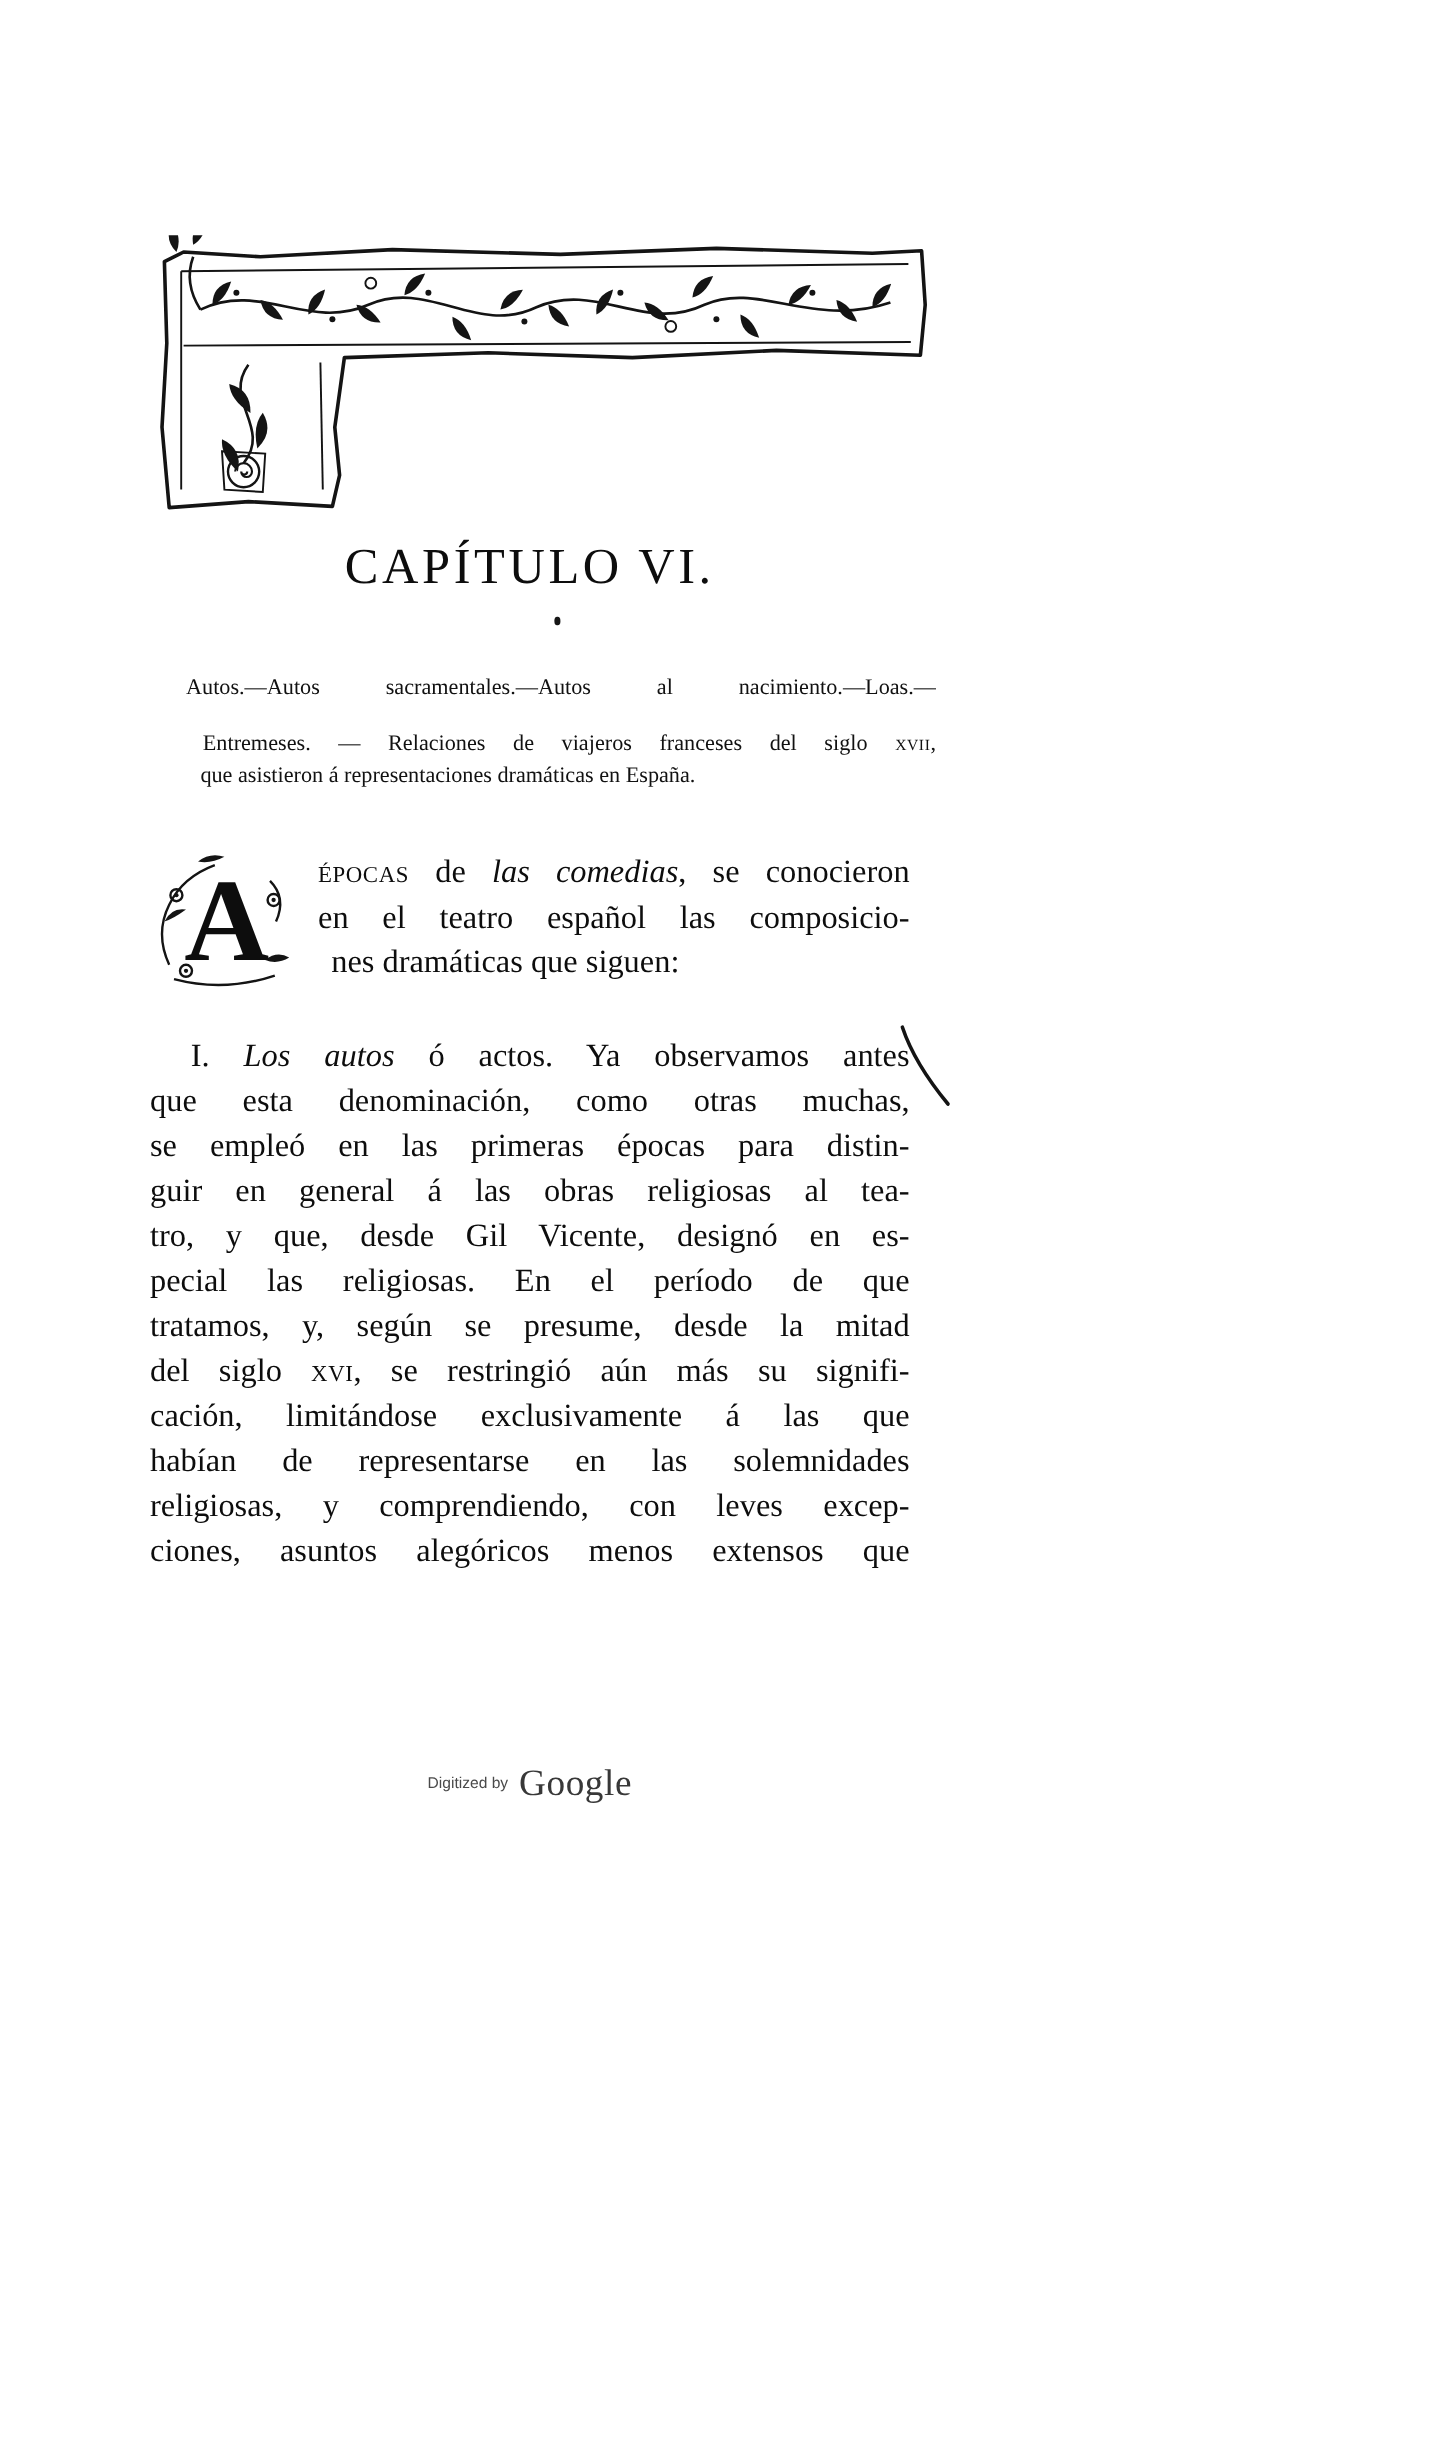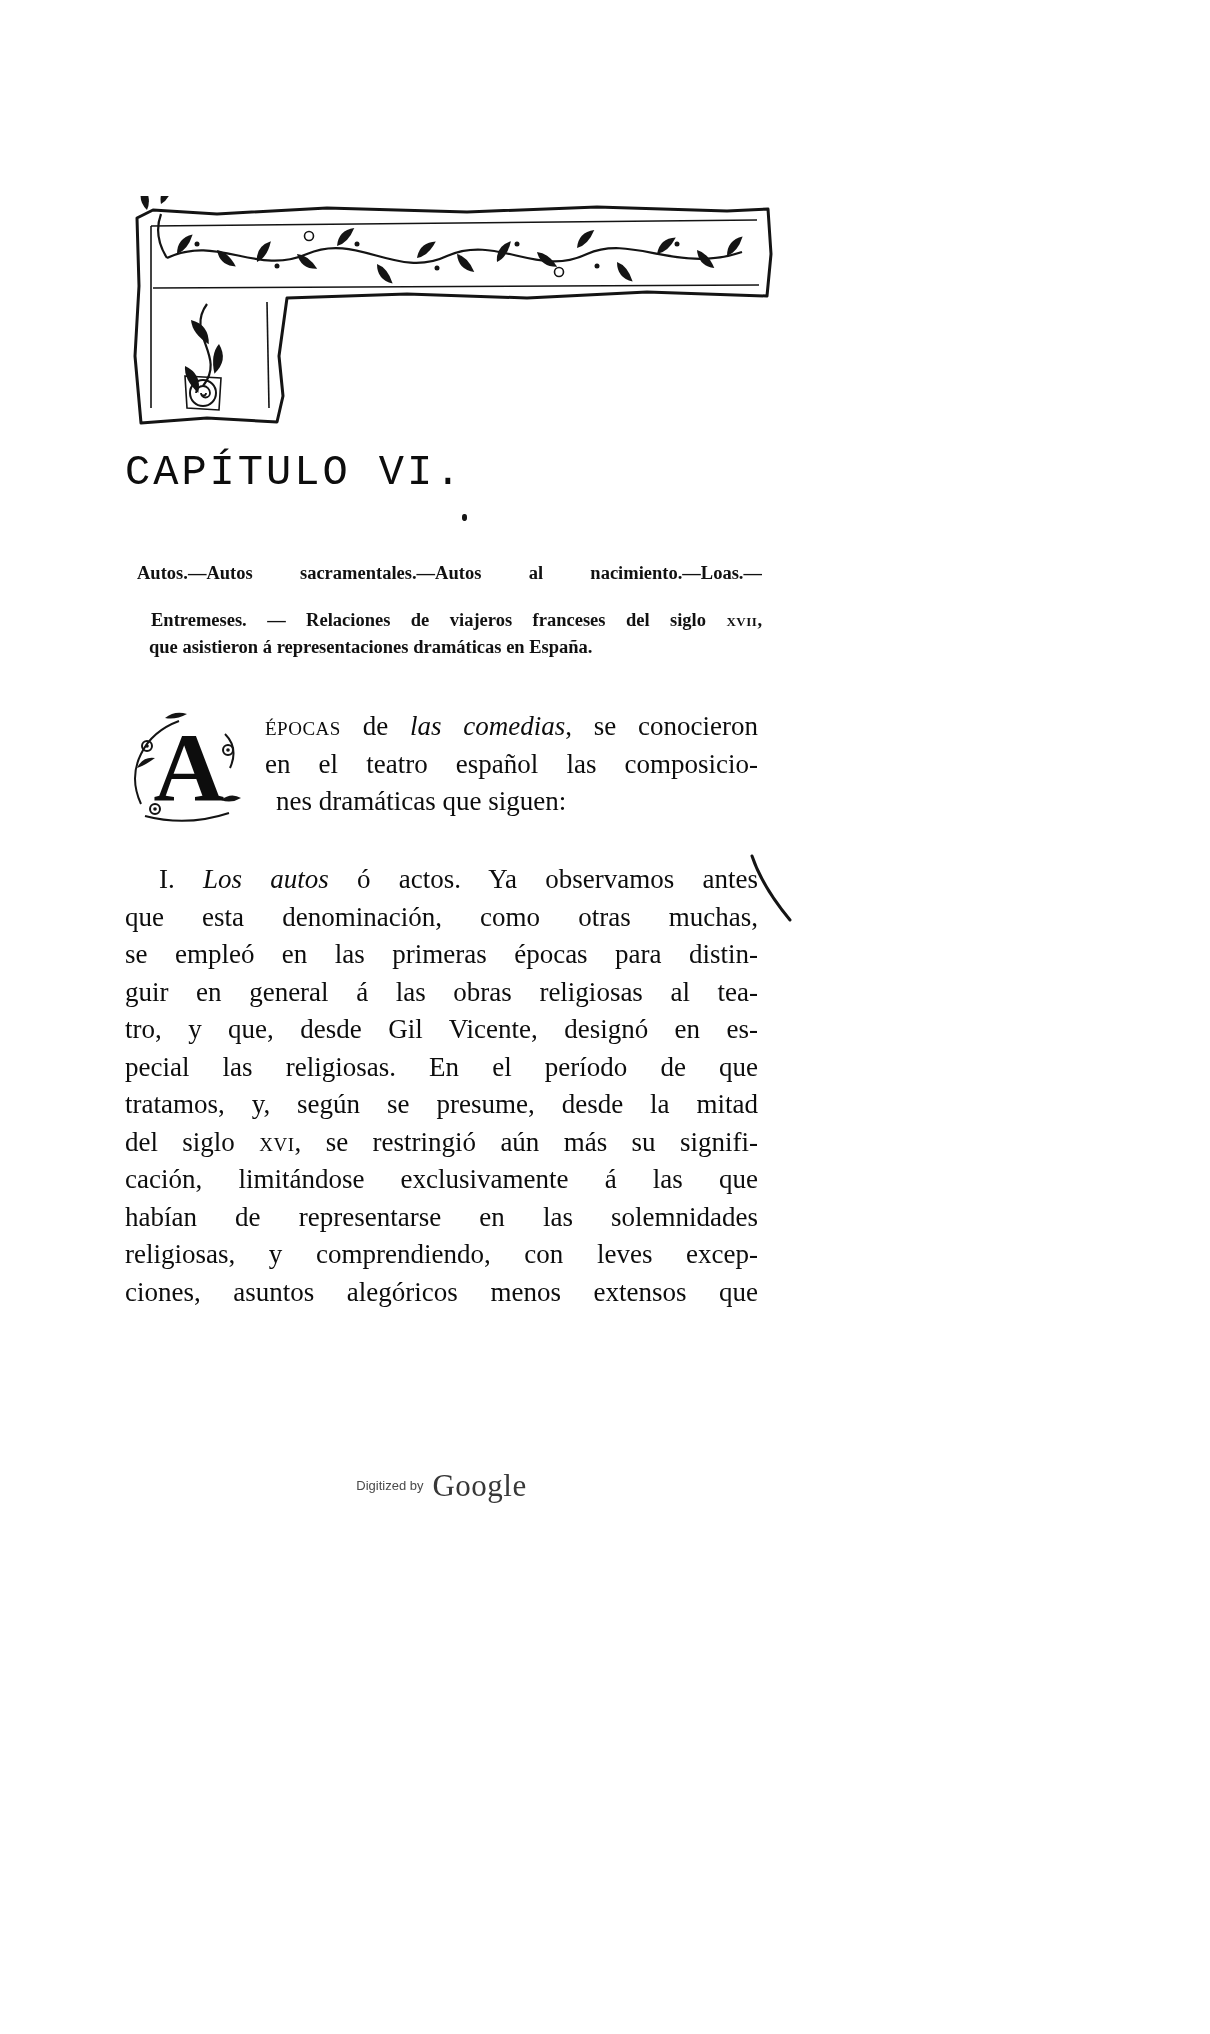--- a/index.html
+++ b/index.html
@@ -4,25 +4,25 @@
 <style>
   html,body{margin:0;padding:0;}
   body{
     width:1210px;height:2034px;position:relative;background:#ffffff;
     font-family:"Liberation Serif","DejaVu Serif",serif;color:#0d0d0d;
     overflow:hidden;
   }
   .abs{position:absolute;}
   #ornament{left:127px;top:196px;}
   #heading{
-    left:125px;top:450px;width:633px;
-    font-size:42px;letter-spacing:3px;line-height:1.1;font-family:Liberation Mono, monospace;
+    left:125px;top:450px;width:633px;text-align:center;
+    font-size:42px;letter-spacing:3px;line-height:1.1;
   }
   #stray-dot{left:462px;top:514px;width:5px;height:7px;background:#161616;border-radius:45%;}
-  #summary{left:137px;top:560px;width:625px;font-size:18.5px;font-weight:700;color:#111;}
+  #summary{left:155px;top:560px;width:625px;font-size:18.5px;font-weight:400;color:#111;}
   #summary .line{height:27px;line-height:27px;text-align:justify;text-align-last:justify;overflow:hidden;}
   #summary .line:last-child{text-align-last:left;}
   #summary .line:nth-child(2){padding-left:14px;margin-top:20px;}
   #summary .line:nth-child(3){padding-left:12px;}
   #main{left:125px;top:708px;width:633px;font-size:27px;}
   #main .line{height:37.5px;line-height:37.5px;text-align:justify;text-align-last:justify;overflow:hidden;}
   #para1{display:flex;}
   #dropcap-box{flex:0 0 140px;width:140px;}
   #para1-lines{flex:1;min-width:0;}
   #para1-lines .line:last-child{text-align-last:left;margin-left:11px;}

